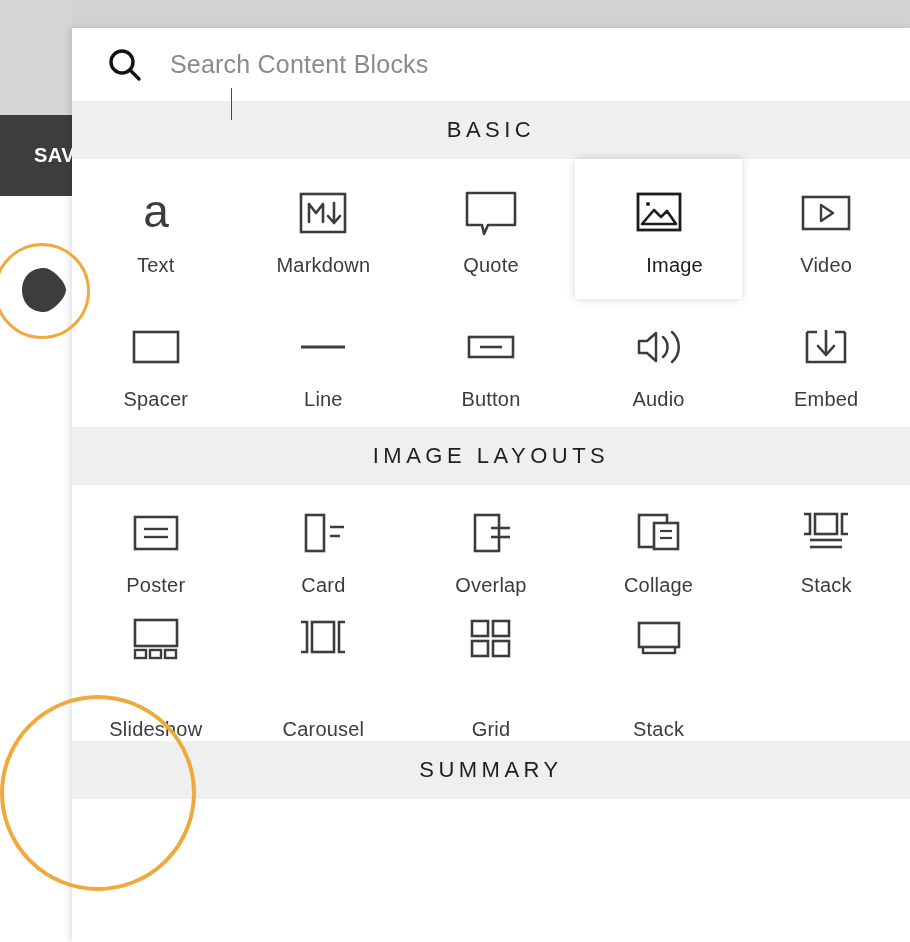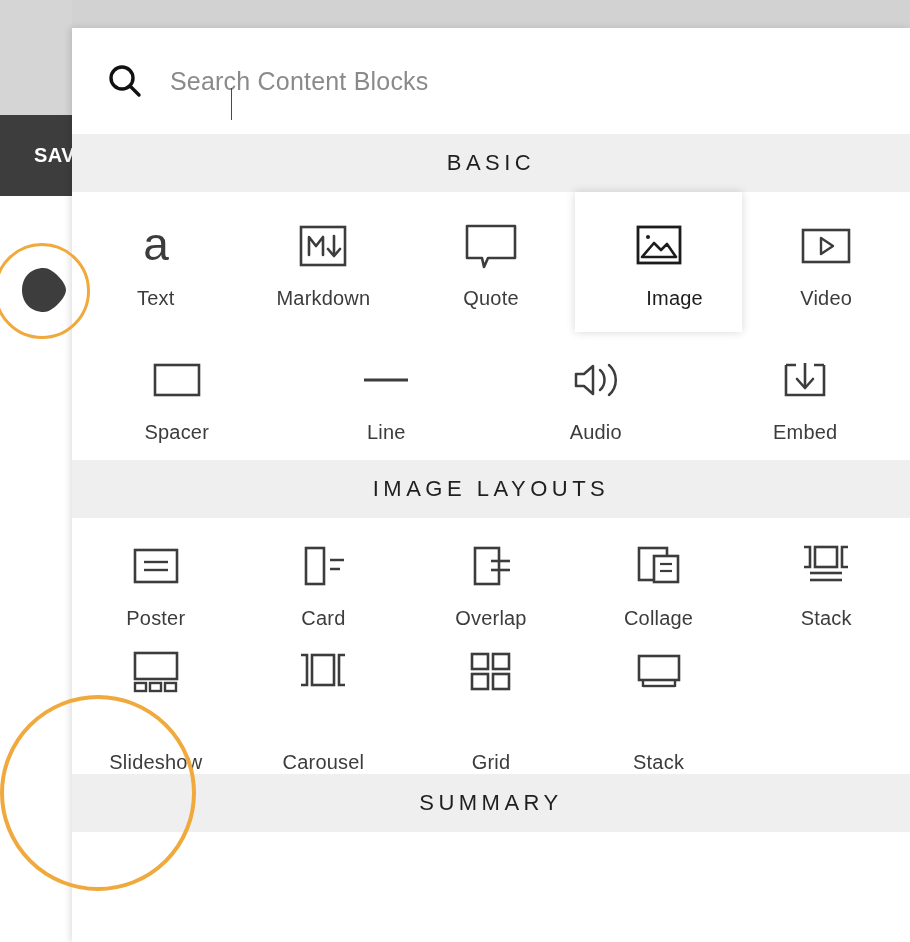--- a/index.html
+++ b/index.html
@@ -66,21 +66,21 @@
     position: absolute;
     left: 72px; top: 28px;
     width: 838px; height: 914px;
     background: #ffffff;
     box-shadow: -2px 0 7px rgba(0,0,0,0.13);
     overflow: hidden;
   }
 
   
   #search-row {
-    height: 106px;
+    height: 73px;
     display: flex;
     align-items: center;
     padding: 0 34px;
     box-sizing: border-box;
     background: #ffffff;
   }
   #search-icon { flex: 0 0 auto; margin-right: 26px; display: block; }
   #search-input {
     flex: 1 1 auto;
     border: none; outline: none;
@@ -262,20 +262,29 @@
 
     <div class="block-cell">
       <span class="icon-wrap">
         <svg width="56" height="42" viewBox="0 0 56 42">
           <line x1="6" y1="21" x2="50" y2="21" stroke="#3c3c3c" stroke-width="3"></line>
         </svg>
       </span>
       <span class="block-label">Line</span>
     </div>
 
+    <div class="block-cell">
+      <span class="icon-wrap">
+        <svg width="56" height="40" viewBox="0 0 56 40">
+          <rect x="6" y="10" width="44" height="20" fill="none" stroke="#3c3c3c" stroke-width="2.6"></rect>
+          <line x1="17" y1="20" x2="39" y2="20" stroke="#3c3c3c" stroke-width="2.6"></line>
+        </svg>
+      </span>
+      <span class="block-label">Button</span>
+    </div>
 
     <div class="block-cell">
       <span class="icon-wrap">
         <svg width="60" height="46" viewBox="0 0 60 46">
           <path d="M10 17 L18 17 L27 9 L27 37 L18 29 L10 29 Z" fill="none" stroke="#3c3c3c" stroke-width="2.5" stroke-linejoin="round"></path>
           <path d="M34 13 C40 18 40 28 34 33" fill="none" stroke="#3c3c3c" stroke-width="2.5" stroke-linecap="round"></path>
           <path d="M43 8 C52 16 52 30 43 38" fill="none" stroke="#3c3c3c" stroke-width="2.5" stroke-linecap="round"></path>
         </svg>
       </span>
       <span class="block-label">Audio</span>

